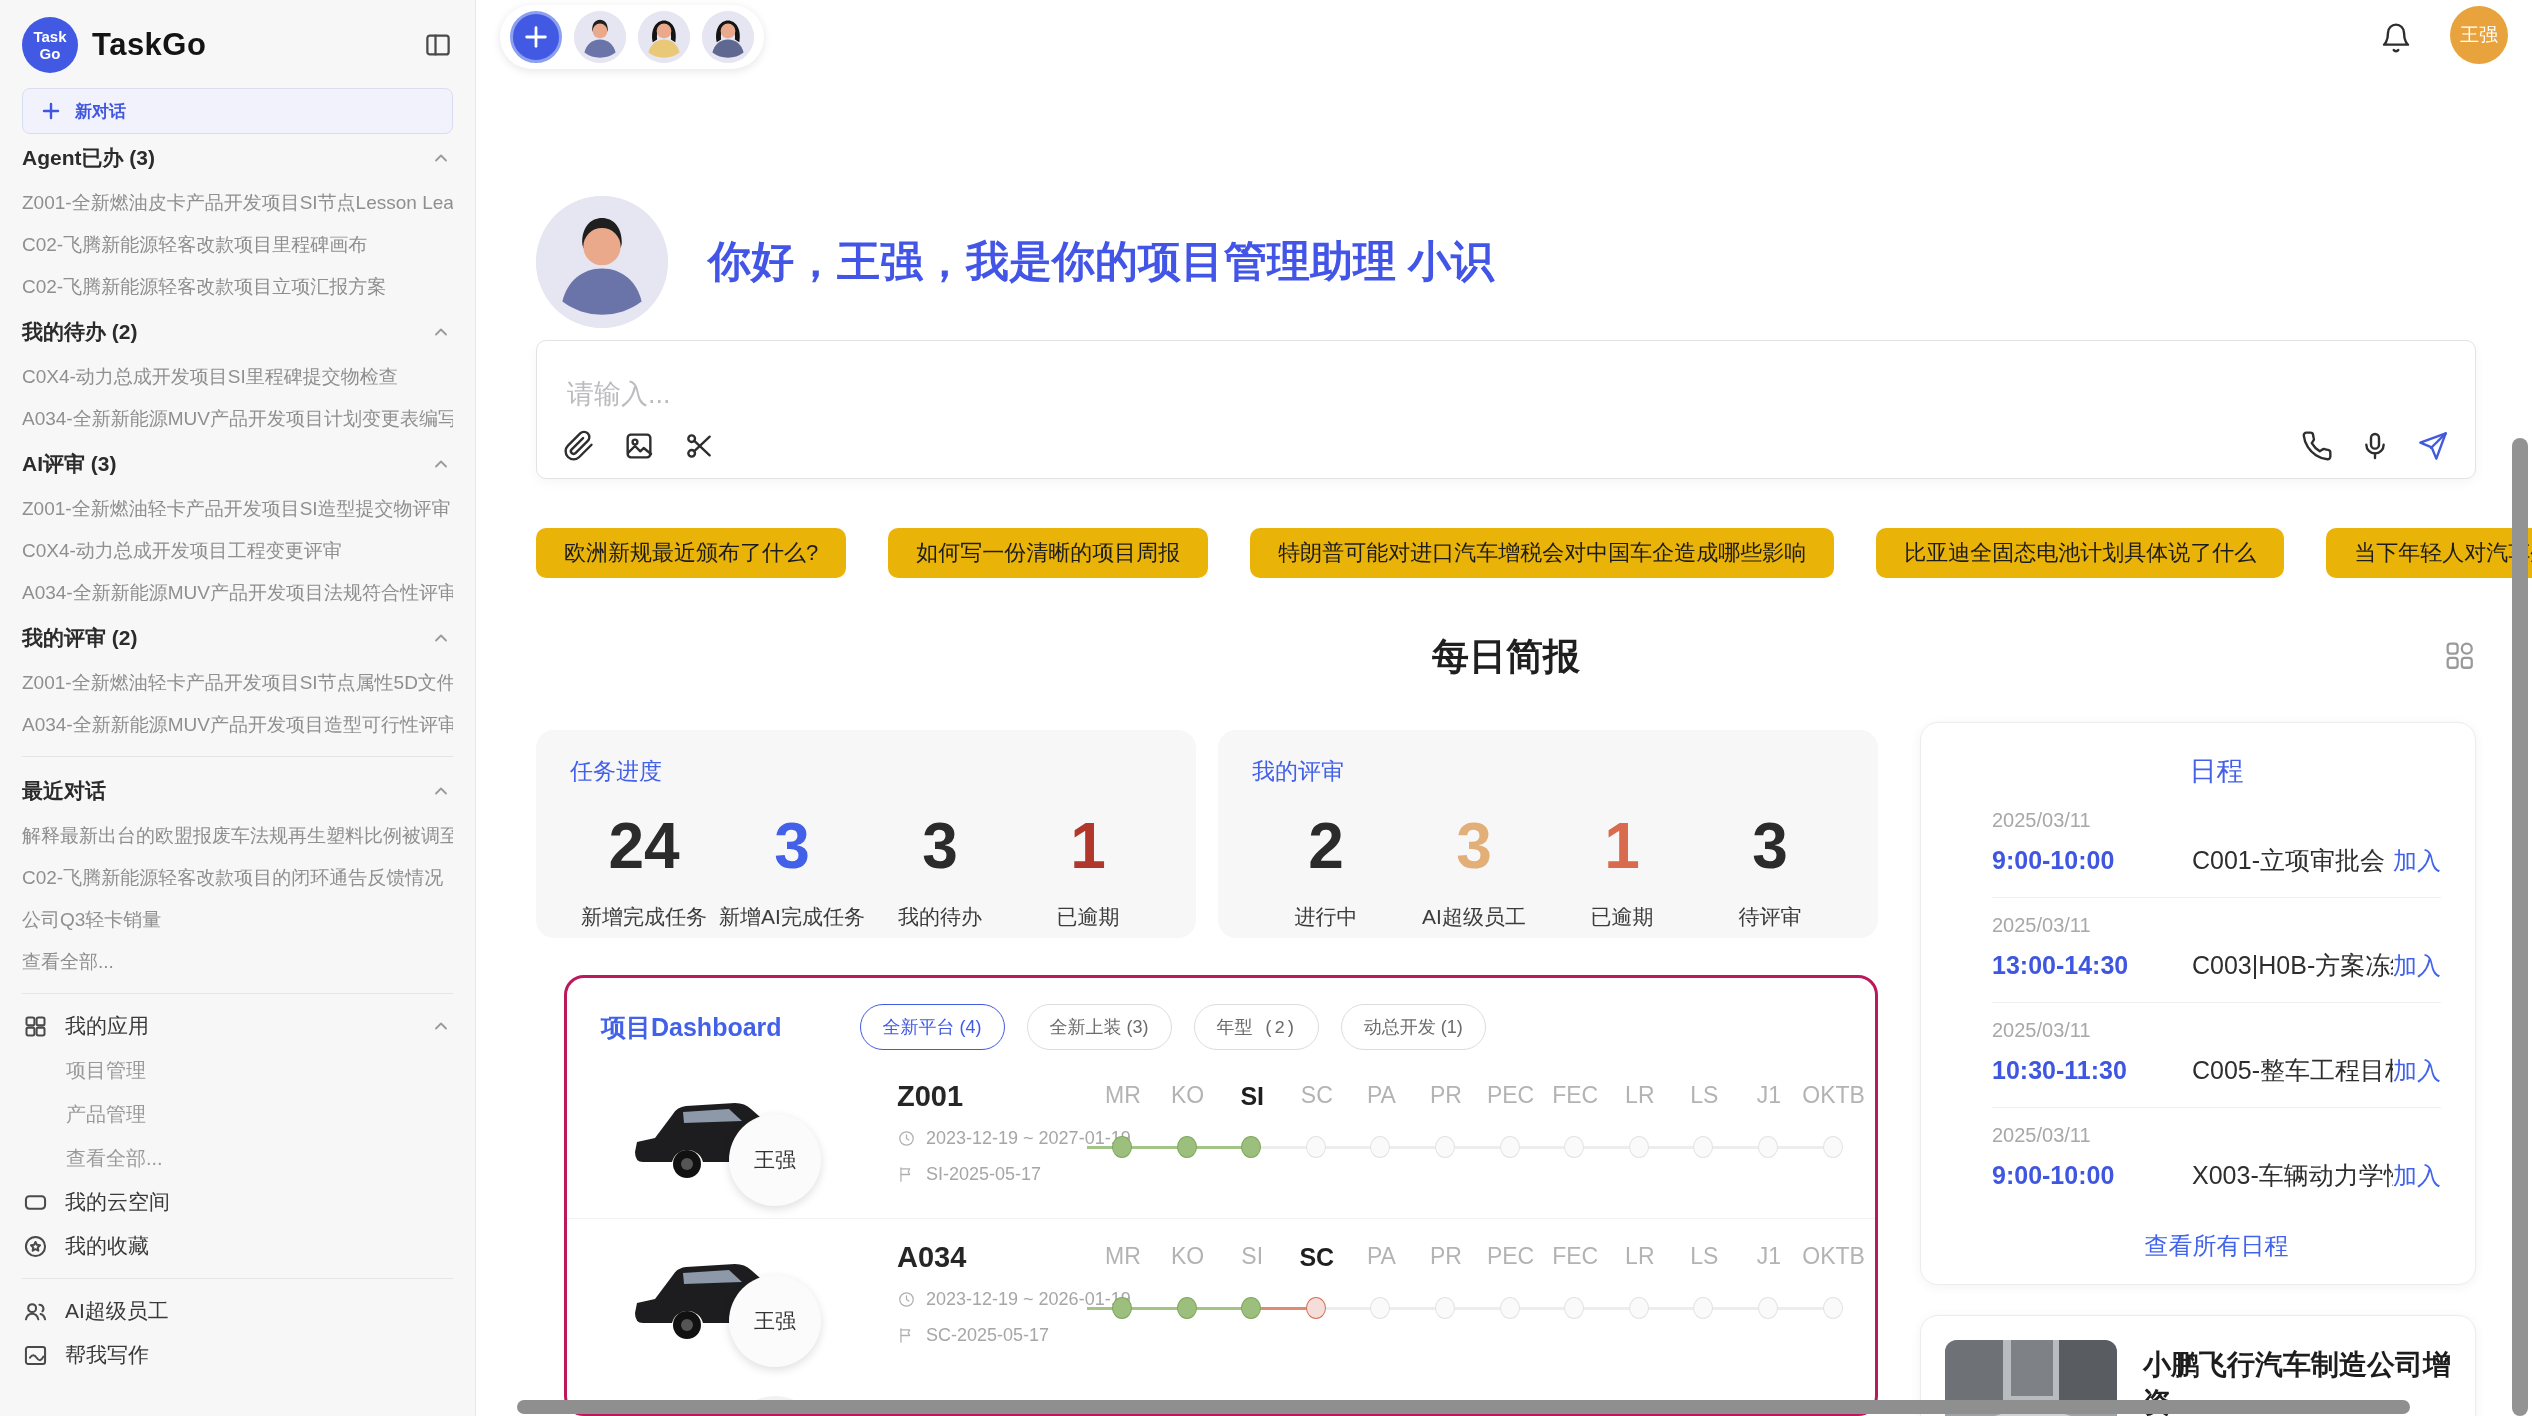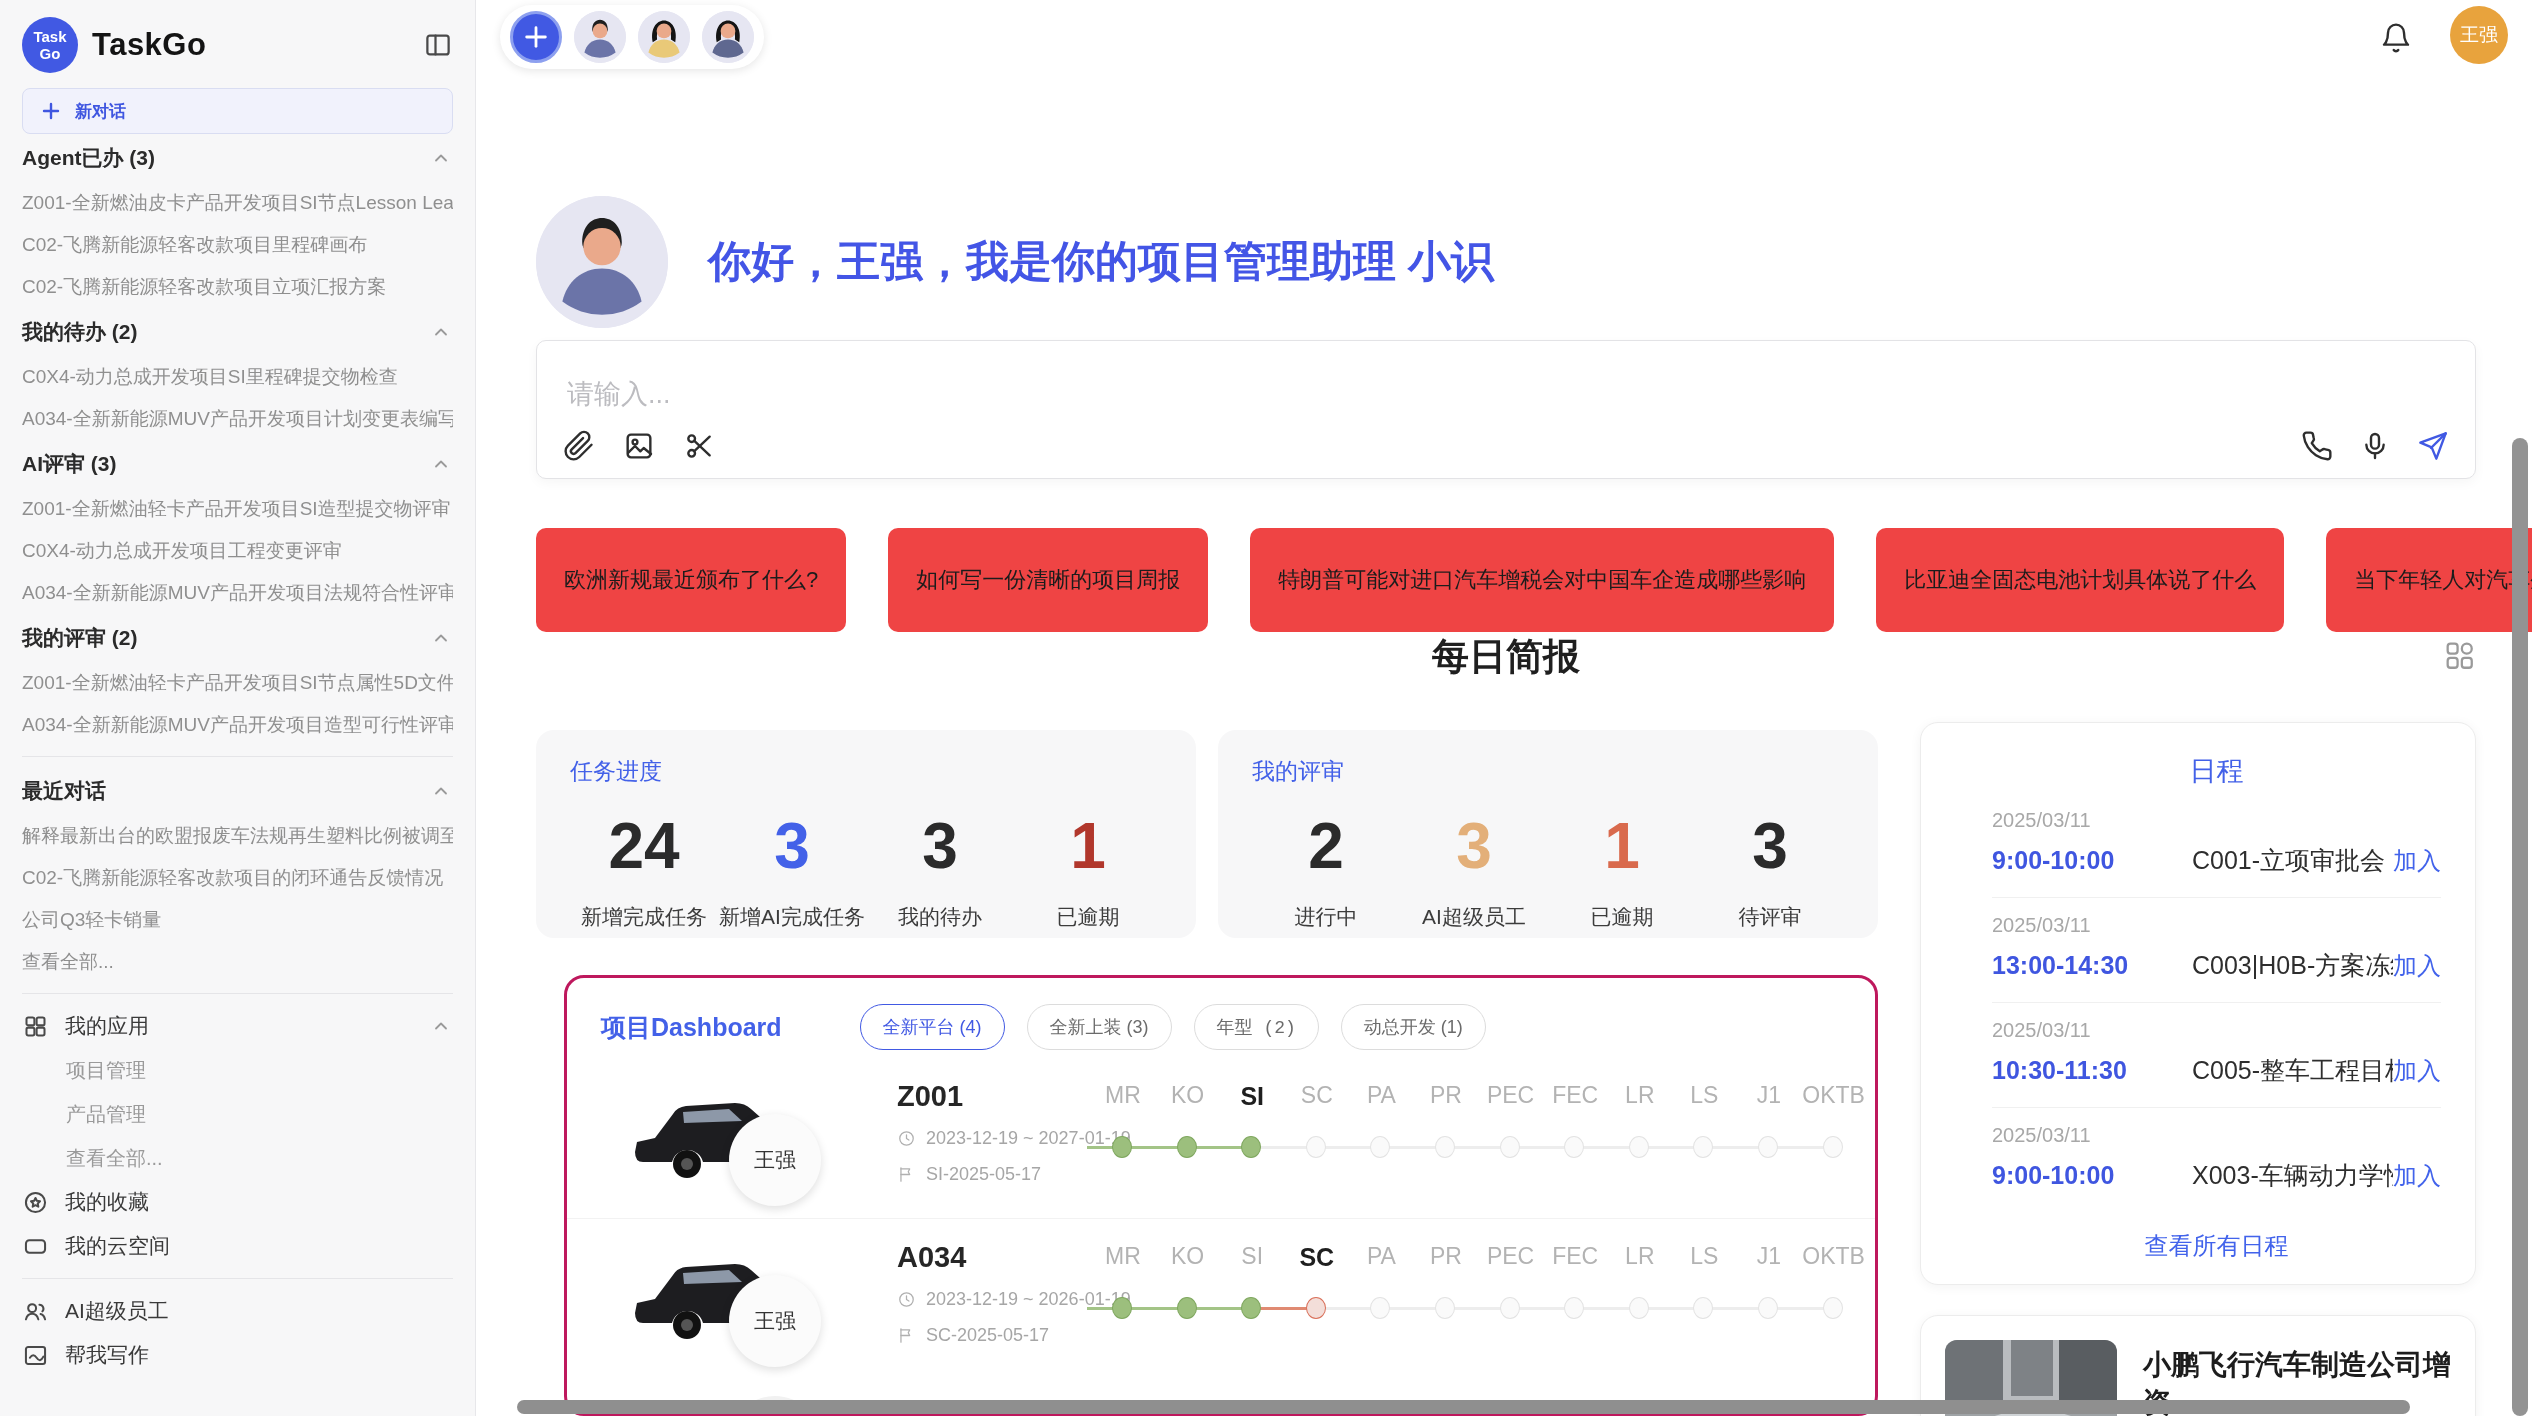--- a/index.html
+++ b/index.html
@@ -50,22 +50,22 @@
   .input-card{position:absolute;top:340px;left:60px;right:56px;height:139px;border:1px solid #e3e3e6;
               border-radius:10px;background:#fff;box-shadow:0 4px 12px rgba(0,0,0,.04);box-sizing:border-box;}
   .chat-input{position:absolute;top:18px;left:16px;right:16px;height:70px;border:none;outline:none;
               font-size:27px;color:#333;padding:0 14px;font-family:inherit;background:transparent;}
   .chat-input::placeholder{color:#bcbcc0;}
   .input-icons-left{position:absolute;left:26px;bottom:16px;display:flex;gap:28px;}
   .input-icons-right{position:absolute;right:26px;bottom:16px;display:flex;gap:26px;}
   .input-icons-left .ic,.input-icons-right .ic{width:32px;height:32px;cursor:pointer;}
 
   .chips{position:absolute;top:528px;left:60px;right:56px;display:flex;gap:42px;}
-  .chip{background:#ef4444;border-radius:10px;height:72px;display:flex;align-items:center;
-        padding:16px 28px;font-size:22px;color:#1c1c1c;white-space:nowrap;cursor:pointer;}
+  .chip{background:#eab308;border-radius:10px;height:50px;display:flex;align-items:center;
+        padding:0 28px;font-size:22px;color:#1c1c1c;white-space:nowrap;cursor:pointer;}
 
   .brief-title-row{position:absolute;top:632px;left:60px;right:56px;text-align:center;}
   .brief-title{font-size:37px;font-weight:700;color:#1f1f1f;}
   .brief-grid-btn{position:absolute;right:0;top:6px;width:34px;height:34px;cursor:pointer;}
 
   .columns{position:absolute;top:722px;left:60px;right:56px;display:flex;gap:42px;}
   .left-col{width:1342px;flex:none;}
   .right-col{width:556px;flex:none;}
 
   .stat-cards{display:flex;gap:22px;margin-top:8px;}
@@ -230,33 +230,33 @@
               <polyline points="7 14.5 12 9.5 17 14.5"></polyline>
             </svg>
           </span>
         </div>
         <div class="sb-sub">项目管理</div>
         <div class="sb-sub">产品管理</div>
         <div class="sb-sub">查看全部...</div>
         <div class="app-row">
           <span class="ic" style="width: 27px; height: 27px;">
             <svg viewBox="0 0 24 24" fill="none" stroke="#4a4a4a" stroke-width="1.8" stroke-linecap="round" stroke-linejoin="round">
-              <circle cx="12" cy="12" r="8.5"></circle>
-              <path d="M12 8l1.2 2.5 2.8.4-2 2 .5 2.8-2.5-1.3-2.5 1.3.5-2.8-2-2 2.8-.4z"></path>
-            </svg>
-          </span>
-          <span>我的收藏</span>
+              <rect x="3.5" y="6.5" width="17" height="11" rx="3"></rect>
+            </svg>
+          </span>
+          <span>我的云空间</span>
         </div>
         <div class="app-row">
           <span class="ic" style="width: 27px; height: 27px;">
             <svg viewBox="0 0 24 24" fill="none" stroke="#4a4a4a" stroke-width="1.8" stroke-linecap="round" stroke-linejoin="round">
-              <rect x="3.5" y="6.5" width="17" height="11" rx="3"></rect>
-            </svg>
-          </span>
-          <span>我的云空间</span>
+              <circle cx="12" cy="12" r="8.5"></circle>
+              <path d="M12 8l1.2 2.5 2.8.4-2 2 .5 2.8-2.5-1.3-2.5 1.3.5-2.8-2-2 2.8-.4z"></path>
+            </svg>
+          </span>
+          <span>我的收藏</span>
         </div>
       </div>
     <div class="sb-divider"></div>
     <div id="sb-tools">
         <div class="app-row">
           <span class="ic" style="width: 27px; height: 27px;">
             <svg viewBox="0 0 24 24" fill="none" stroke="#4a4a4a" stroke-width="1.8" stroke-linecap="round" stroke-linejoin="round">
               <circle cx="9" cy="9" r="3.5"></circle>
               <path d="M3.5 19c.8-3.2 2.8-5 5.5-5s4.7 1.8 5.5 5"></path>
               <path d="M15.5 6a3.5 3.5 0 012.6 5.9"></path>

